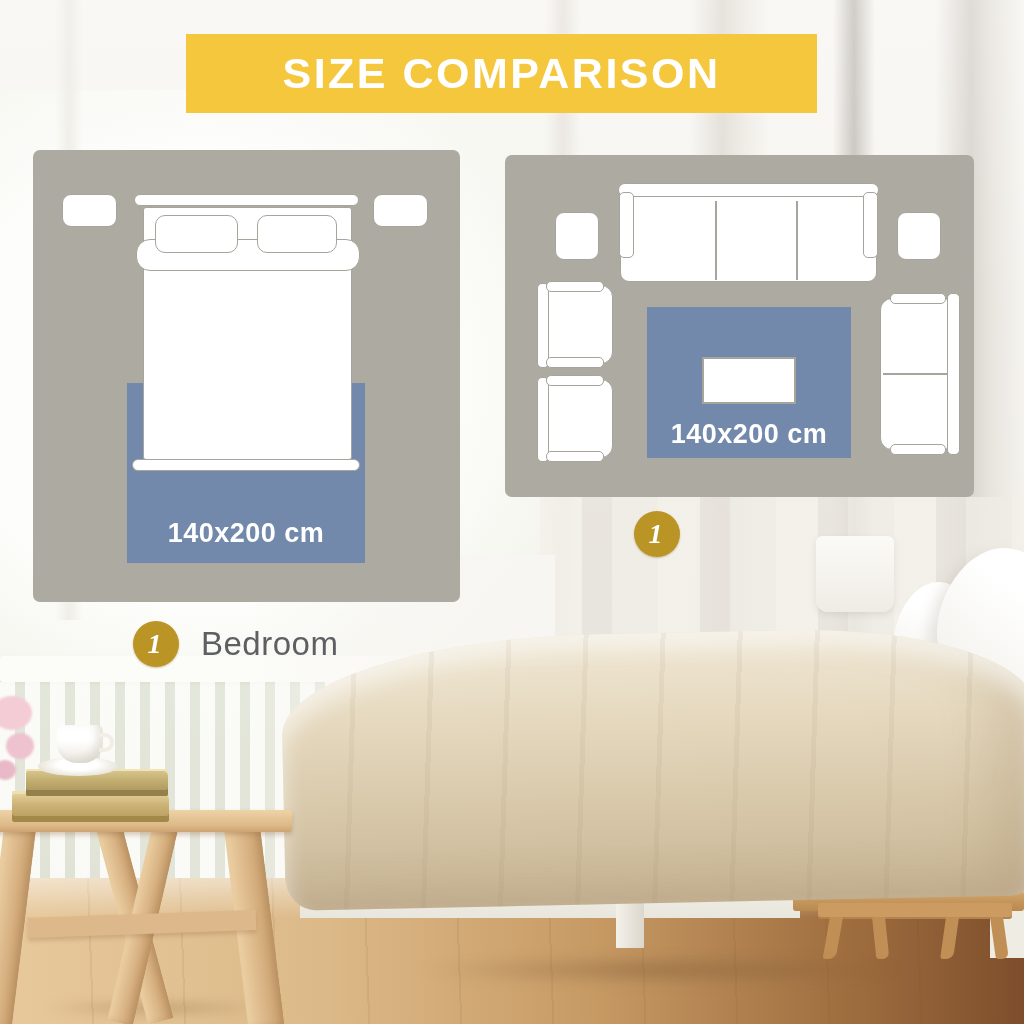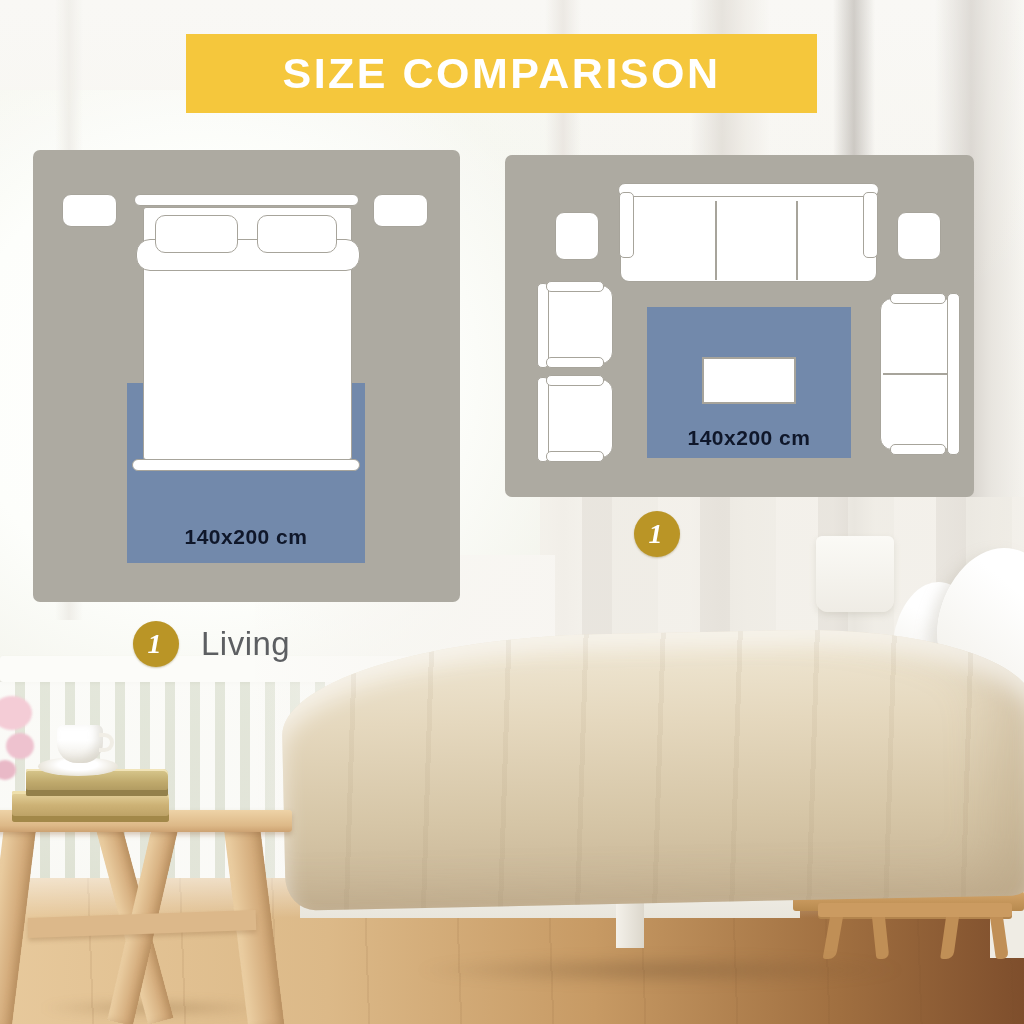--- a/index.html
+++ b/index.html
@@ -115,21 +115,21 @@
   .panel-bedroom { left:33px; top:150px; width:427px; height:452px; }
   .panel-living  { left:505px; top:155px; width:469px; height:342px; }
 
   .fw { background:#fff; border:1.6px solid var(--outline-gray,#A7A49B); position:absolute; }
 
   
   .ns-left  { left:29px;  top:44px; width:55px; height:33px; border-radius:9px; }
   .ns-right { left:340px; top:44px; width:55px; height:33px; border-radius:9px; }
   .rug { background:var(--rug-blue,#7289AB); position:absolute; display:flex; align-items:flex-end; justify-content:center; }
   .rug-bedroom { left:94px; top:233px; width:238px; height:180px; padding-bottom:14px; }
-  .rug-label { color:#0f172a; font-size:21px; font-weight:bold; letter-spacing:.5px; }
+  .rug-label { color:#ffffff; font-size:27px; font-weight:bold; letter-spacing:.5px; }
   .bed-body   { left:110px; top:57px;  width:209px; height:253px; border-radius:3px; }
   .bed-duvet  { left:103px; top:89px;  width:224px; height:32px; border-radius:14px; }
   .bed-pillow1{ left:122px; top:65px;  width:83px;  height:38px; border-radius:10px; }
   .bed-pillow2{ left:224px; top:65px;  width:80px;  height:38px; border-radius:10px; }
   .bed-headboard { left:101px; top:44px;  width:225px; height:12px; border-radius:6px; }
   .bed-footboard { left:99px;  top:309px; width:228px; height:12px; border-radius:6px; }
 
   
   .sofa { left:115px; top:30px; width:257px; height:97px; position:absolute; }
   .sofa-body { left:0; top:8px; width:257px; height:89px; border-radius:9px; }
@@ -273,21 +273,21 @@
     <div class="rug rug-living">
       <div class="coffee-table" style="position:absolute; background:#fff;"></div>
       <span class="rug-label">140x200 cm</span>
     </div>
   </div>
 
   <div class="abs legend legend-bedroom">
     <div class="badge">
       <span>1</span>
     </div>
-    <span class="legend-text">Living</span>
+    <span class="legend-text">Bedroom</span>
   </div>
   <div class="abs legend legend-living">
     <div class="badge">
       <span>1</span>
     </div>
   </div>
 
 </div>
 
 </body></html>

